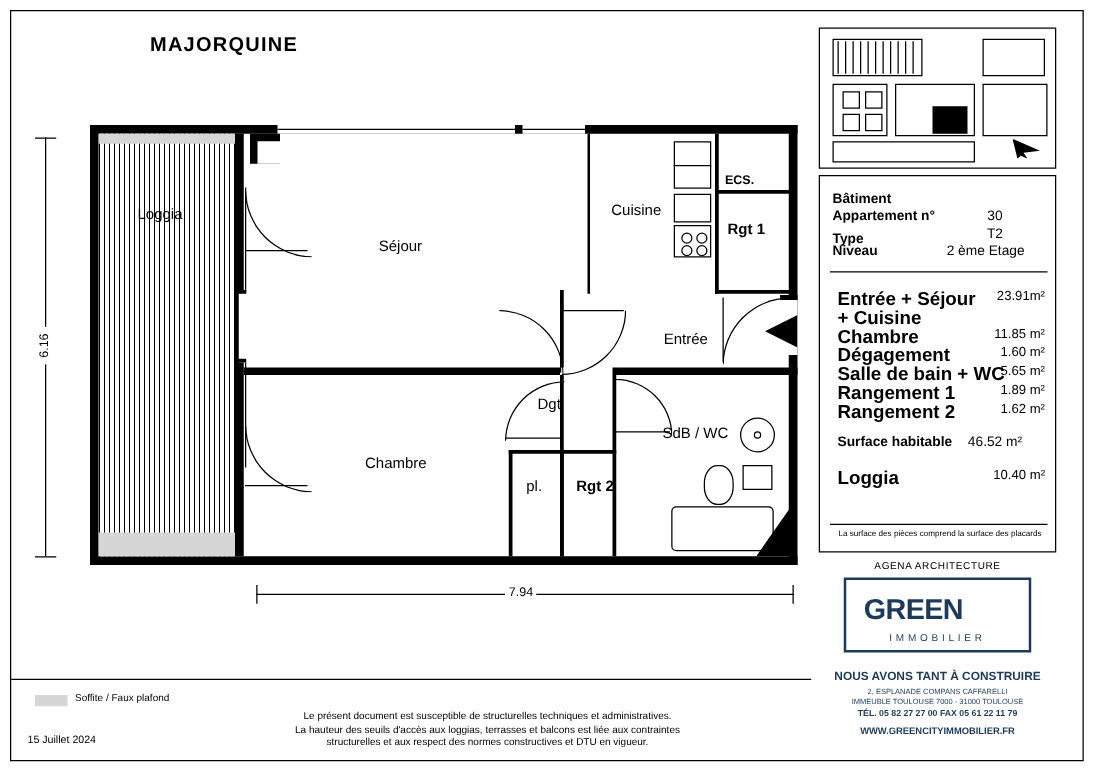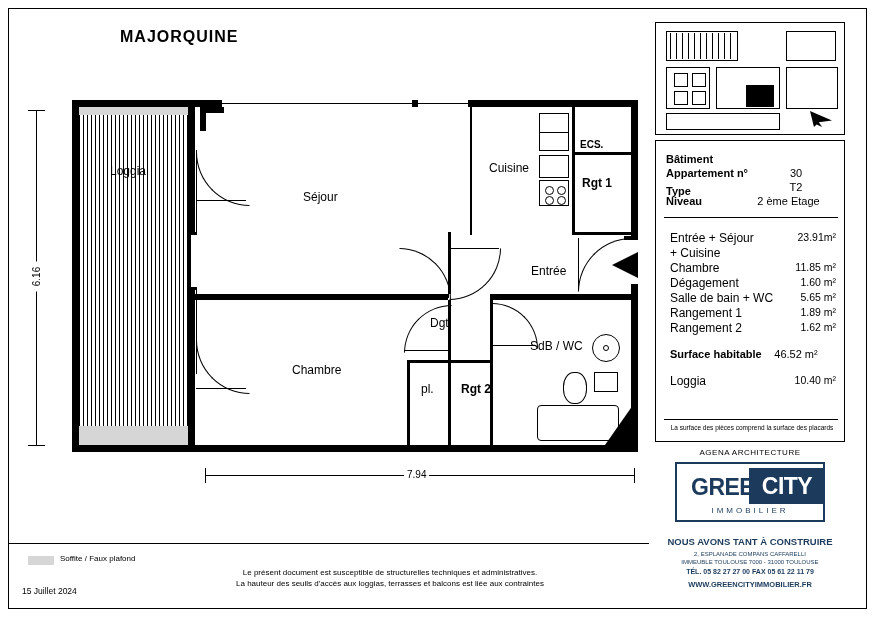--- a/index.html
+++ b/index.html
@@ -141,21 +141,22 @@
   }
   .info-val {
     position: absolute;
     font-size: 11px;
     font-weight: normal;
     text-align: center;
   }
   .info-row-label {
     position: absolute;
     left: 14px;
-    font-size: 12px;
+    font-size: 15px;
+    font-weight: bold;
   }
   .info-row-val {
     position: absolute;
     right: 8px;
     width: 80px;
     text-align: right;
     font-size: 10.5px;
   }
   .info-sep {
     position: absolute;
@@ -498,34 +499,34 @@
     <div class="info-row-val" style="top:233px;">10.40 m²</div>
 
     <div class="info-sep" style="top:278px;"></div>
     <div class="info-note" style="top:283px;">La surface des pièces comprend la surface des placards</div>
   </div>
 
   <div id="logo-panel">
     <div class="agena">AGENA ARCHITECTURE</div>
     <div class="logo-box">
       <div class="logo-green">GREEN</div>
-      <div class="logo-city">CITY</div>
       <div class="logo-immo">IMMOBILIER</div>
     </div>
     <div class="logo-slogan">NOUS AVONS TANT À CONSTRUIRE</div>
     <div class="logo-addr">
       <div>2, ESPLANADE COMPANS CAFFARELLI</div>
       <div>IMMEUBLE TOULOUSE 7000 - 31000 TOULOUSE</div>
     </div>
     <div class="logo-phone">TÉL. 05 82 27 27 00  FAX 05 61 22 11 79</div>
     <div class="logo-web">WWW.GREENCITYIMMOBILIER.FR</div>
   </div>
 
   <div class="footer-sep"></div>
   <div class="legend-swatch"></div>
   <div class="legend-text">Soffite / Faux plafond</div>
   <div class="disclaimer">
     <div>Le présent document est susceptible de structurelles techniques et administratives.</div>
     <div>La hauteur des seuils d'accès aux loggias, terrasses et balcons est liée aux contraintes</div>
+    <div>structurelles et aux respect des normes constructives et DTU en vigueur.</div>
   </div>
   <div class="date">15 Juillet 2024</div>
 
 </div>
 
 </body></html>

